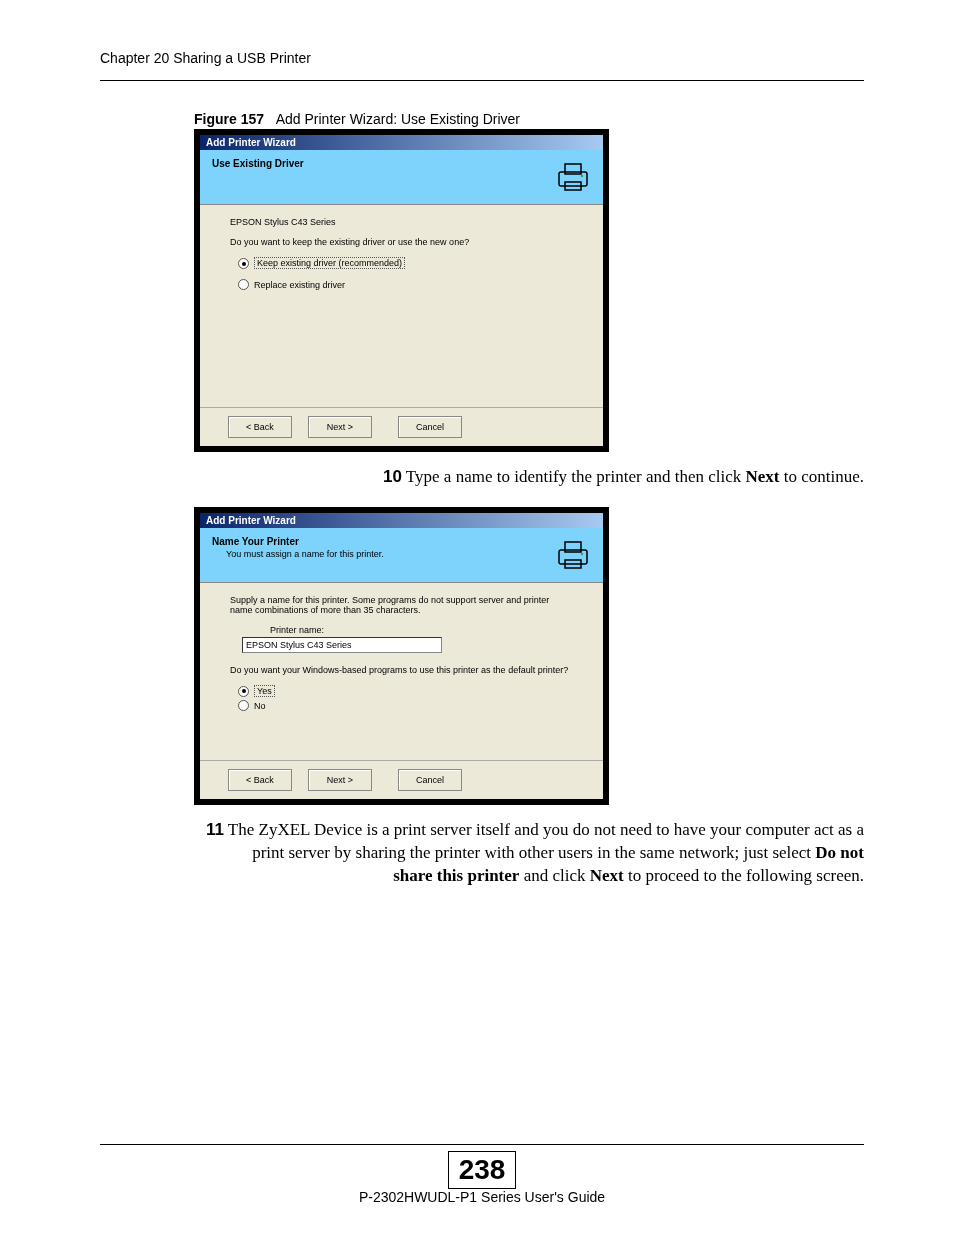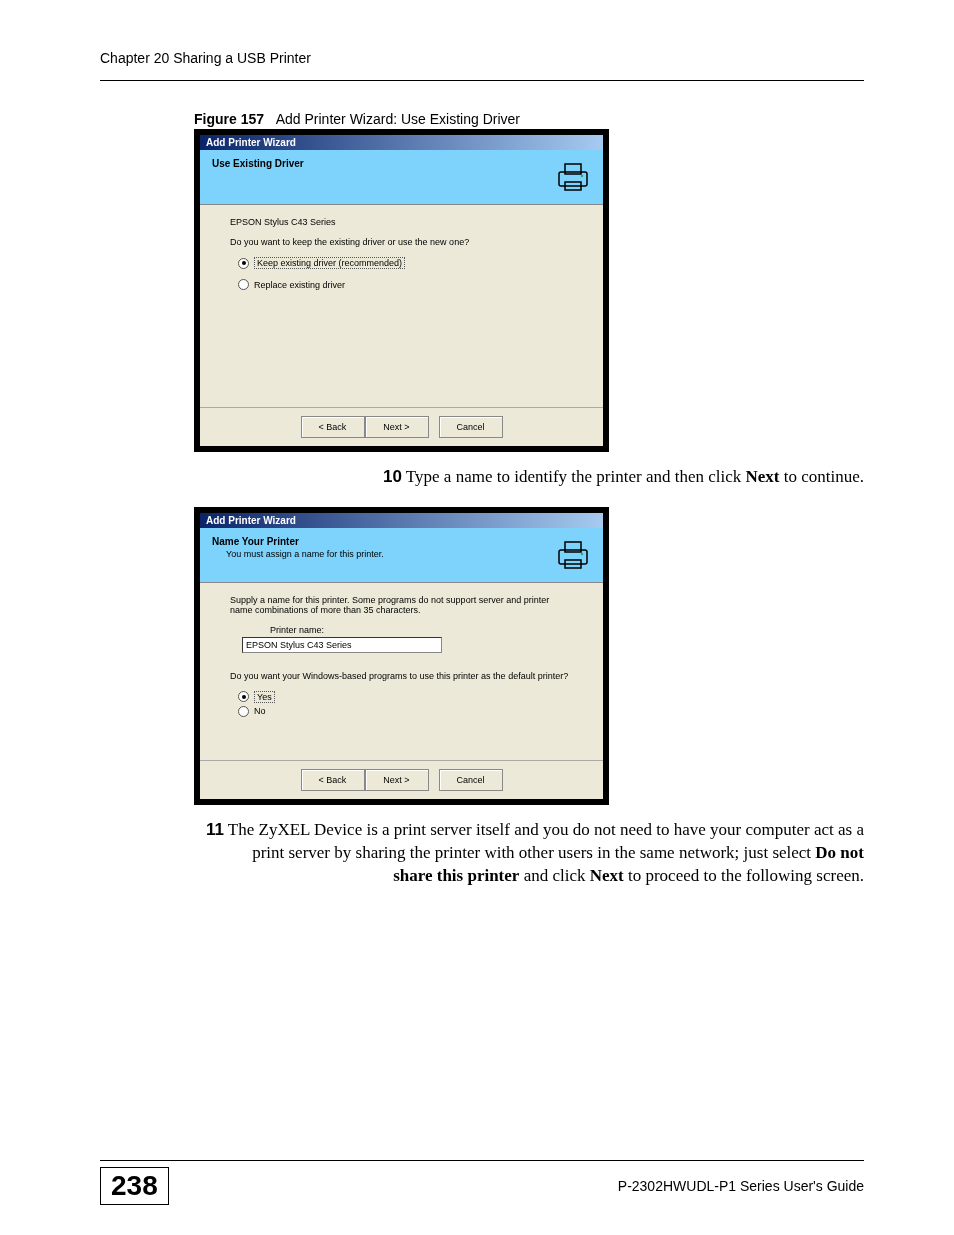--- a/index.html
+++ b/index.html
@@ -71,21 +71,21 @@
   .dialog-body {
     padding: 12px 30px 10px 30px;
     min-height: 160px;
   }
   .dialog-body .line {
     font-size: 9px;
     margin-bottom: 10px;
   }
   .radio-row {
     display: flex;
-    align-items: center;
+    align-items: flex-end;
     font-size: 9px;
     margin: 3px 0 3px 8px;
   }
   .radio-row .dotted {
     border: 1px dotted #555;
     padding: 0 2px;
   }
   .radio-circle {
     width: 9px;
     height: 9px;
@@ -119,22 +119,22 @@
     font-size: 9px;
     padding: 1px 3px;
     box-sizing: border-box;
   }
   .dialog-divider {
     border-top: 1px solid #aaa;
     margin: 0;
   }
   .dialog-buttons {
     display: flex;
-    justify-content: center;
-    gap: 0;
+    justify-content: flex-start;
+    gap: 16px;
     padding: 8px 28px;
   }
   .dlg-btn {
     width: 62px;
     height: 20px;
     font-size: 9px;
     background: #ece9d8;
     border: 1px solid #888;
     box-shadow: inset 1px 1px 0 #fff;
     display: inline-flex;
@@ -170,20 +170,21 @@
   }
   .hr-bottom {
     border: none;
     border-top: 1px solid #000;
     margin: 0 0 6px 0;
   }
   .footer-row {
     display: flex;
     justify-content: space-between;
     align-items: center;
+    flex-direction: column;
   }
   .page-num {
     font-family: Arial, Helvetica, sans-serif;
     font-weight: bold;
     font-size: 28px;
     border: 1px solid #000;
     padding: 2px 10px;
   }
   .guide-name {
     font-family: Arial, Helvetica, sans-serif;
@@ -250,21 +251,21 @@
         <rect x="4" y="14" width="28" height="14" rx="2" fill="none" stroke="#000" stroke-width="1.5"></rect>
         <rect x="10" y="6" width="16" height="10" fill="none" stroke="#000" stroke-width="1.5"></rect>
         <rect x="10" y="24" width="16" height="8" fill="none" stroke="#000" stroke-width="1.5"></rect>
         <circle cx="27" cy="18" r="1.2" fill="#2a6"></circle>
       </svg>
     </div>
     <div class="dialog-body" style="min-height:155px;">
       <div class="line">Supply a name for this printer. Some programs do not support server and printer name combinations of more than 35 characters.</div>
       <div class="input-label">Printer name:</div>
       <input class="text-input" type="text" value="EPSON Stylus C43 Series" style="">
-      <div class="line" style="margin-top:18px">Do you want your Windows-based programs to use this printer as the default printer?</div>
+      <div class="line" style="margin-top:12px">Do you want your Windows-based programs to use this printer as the default printer?</div>
       <div class="radio-row">
         <span class="radio-circle selected"></span>
         <span class="dotted">Yes</span>
       </div>
       <div class="radio-row">
         <span class="radio-circle"></span>
         <span>No</span>
       </div>
     </div>
     <div class="dialog-divider"></div>

